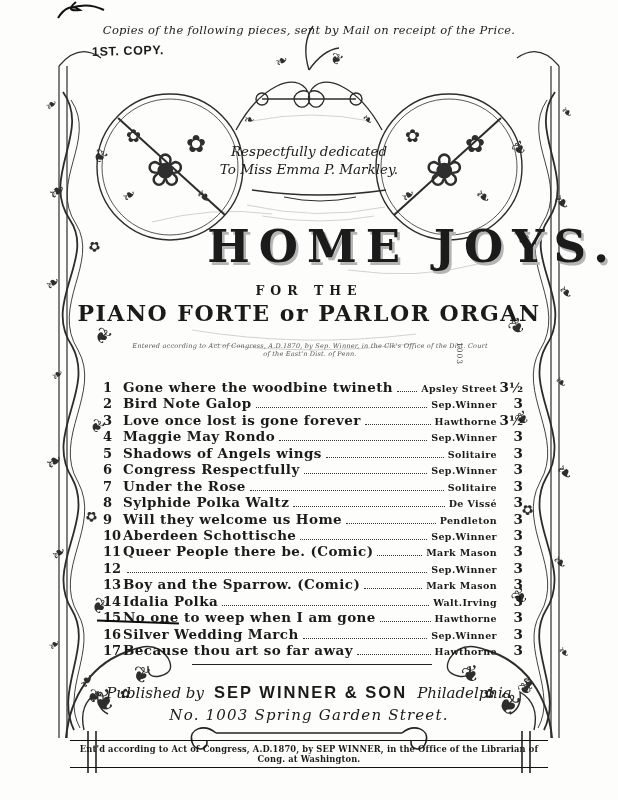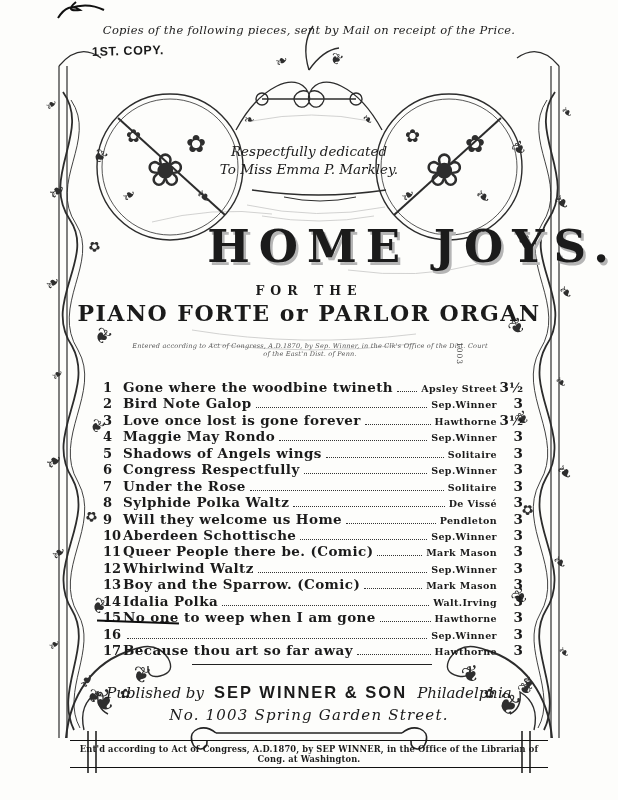--- a/index.html
+++ b/index.html
@@ -270,21 +270,20 @@
       </li>
     <li class="row">
         <span class="num">11</span>
         <span class="ptitle">Queer People there be. (Comic)</span>
         <span class="leader"></span>
         <span class="composer">Mark Mason</span>
         <span class="price">3</span>
       </li>
     <li class="row">
         <span class="num">12</span>
-        <span class="ptitle">Whirlwind Waltz</span>
         <span class="leader"></span>
         <span class="composer">Sep.Winner</span>
         <span class="price">3</span>
       </li>
     <li class="row">
         <span class="num">13</span>
         <span class="ptitle">Boy and the Sparrow. (Comic)</span>
         <span class="leader"></span>
         <span class="composer">Mark Mason</span>
         <span class="price">3</span>
@@ -298,20 +297,21 @@
       </li>
     <li class="row">
         <span class="num">15</span>
         <span class="ptitle">No one to weep when I am gone</span>
         <span class="leader"></span>
         <span class="composer">Hawthorne</span>
         <span class="price">3</span>
       </li>
     <li class="row">
         <span class="num">16</span>
+        <span class="ptitle">Silver Wedding March</span>
         <span class="leader"></span>
         <span class="composer">Sep.Winner</span>
         <span class="price">3</span>
       </li>
     <li class="row">
         <span class="num">17</span>
         <span class="ptitle">Because thou art so far away</span>
         <span class="leader"></span>
         <span class="composer">Hawthorne</span>
         <span class="price">3</span>

